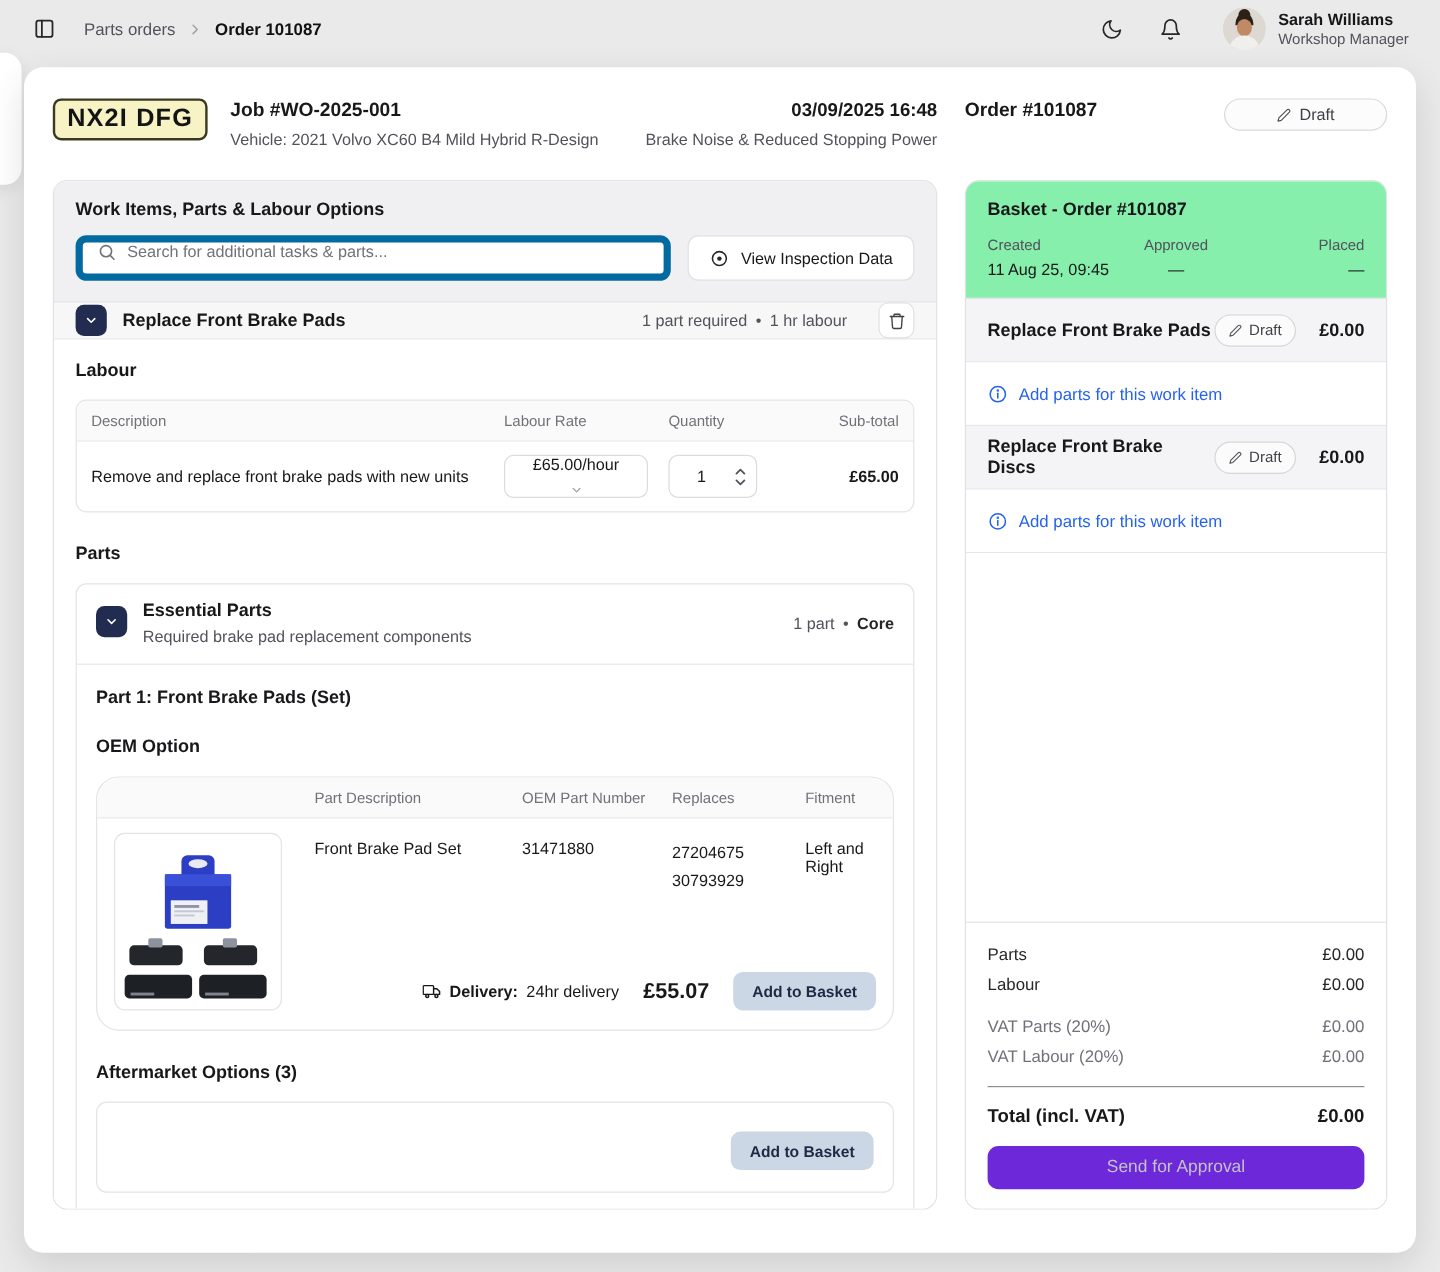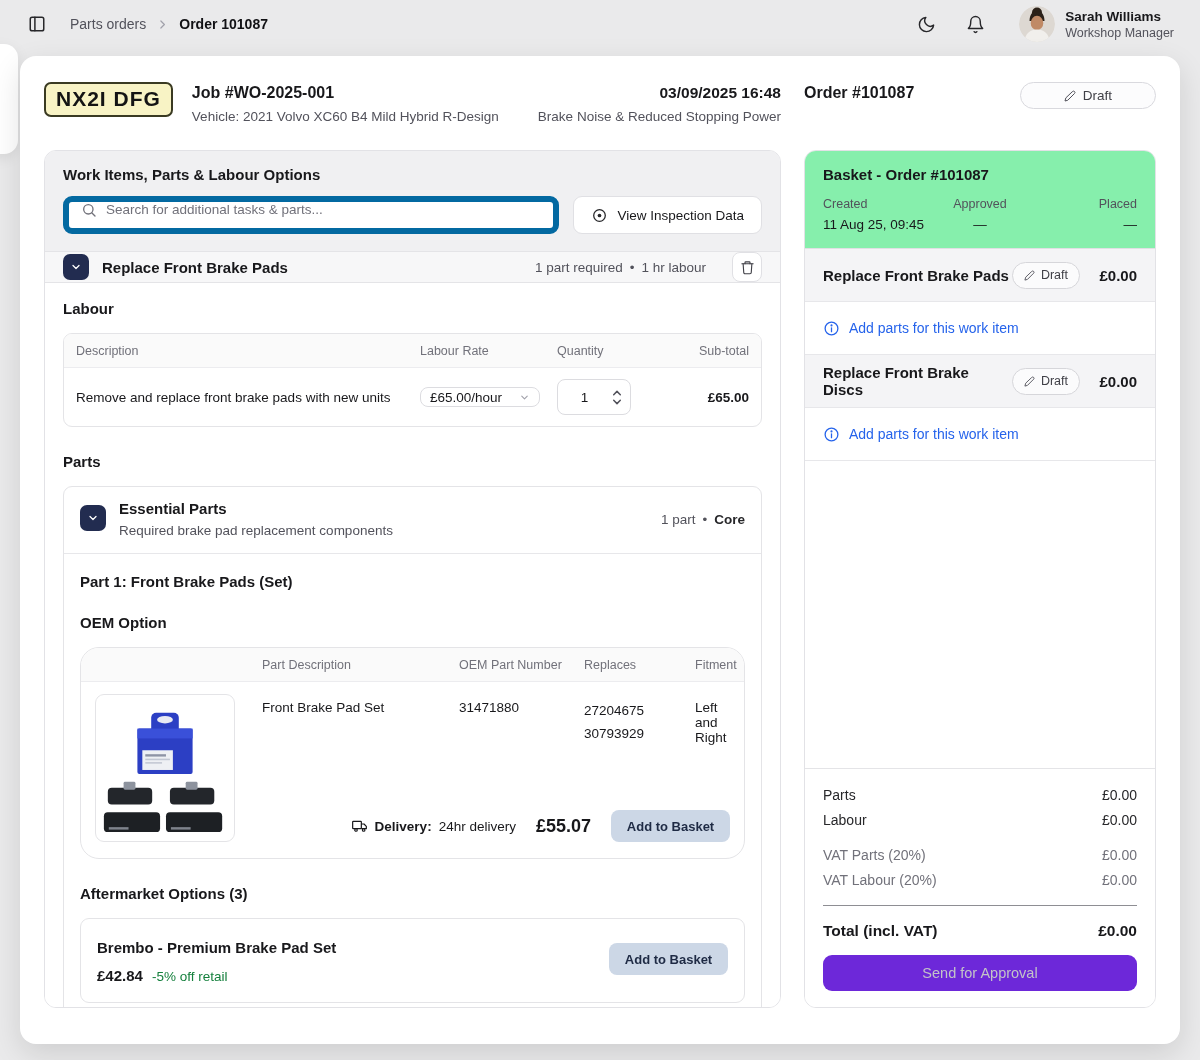--- a/index.html
+++ b/index.html
@@ -80,44 +80,44 @@
 
   .labour-table { border:1px solid #e4e4e7; border-radius:9px; margin-top:16px; overflow:hidden; }
   .lt-head { display:flex; align-items:center; height:34px; background:#fafafa;
     border-bottom:1px solid #ececef; font-size:12.5px; color:#71717a; padding:0 12px; }
   .lt-row { display:flex; align-items:center; height:58px; padding:0 12px; font-size:13.5px; }
   .lt-desc { flex:1; }
   .lt-rate { width:137px; }
   .lt-qty  { width:100px; }
   .lt-sub  { width:92px; text-align:right; }
   .lt-sub.value { font-weight:700; }
-  .rate-select { width:120px; height:20px; border:1px solid #dcdce0; border-radius:8px; background:#fff;
+  .rate-select { width:120px; height:36px; border:1px solid #dcdce0; border-radius:8px; background:#fff;
     display:flex; align-items:center; justify-content:space-between; padding:0 9px; font-size:13.5px;
-    cursor:pointer; font-family:inherit; }
+    cursor:pointer; font-family:inherit;flex-direction:column; }
   .qty-box { width:74px; height:36px; border:1px solid #dcdce0; border-radius:8px; background:#fff;
     display:flex; align-items:center; padding:0 7px 0 0; }
   .qty-box .qv { flex:1; text-align:center; font-size:13.5px; }
 
   .mt26 { margin-top:26px; }
 
   .ep-card { border:1px solid #e4e4e7; border-radius:9px; margin-top:16px; }
   .ep-head { display:flex; align-items:flex-start; padding:13px 16px 15px; border-bottom:1px solid #e7e7ea; gap:13px; }
   .ep-head .chev-btn { margin-top:5px; }
   .ep-title { font-size:15px; font-weight:700; }
   .ep-sub { font-size:13.5px; color:#52525b; margin-top:6px; }
   .ep-meta { margin-left:auto; align-self:center; font-size:13.5px; color:#52525b; display:flex; gap:7px; align-items:center; }
   .ep-meta .tag { font-weight:600; color:#27272a; }
   .ep-body { padding:19px 16px 24px; }
 
   .oem-table { border:1px solid #e4e4e7; border-radius:19px; margin-top:16px; overflow:hidden; }
   .ot-head { display:flex; height:34px; align-items:center; background:#fafafa;
     border-bottom:1px solid #ececef; font-size:12.5px; color:#71717a; }
   .c-img { width:181px; padding-left:14px; }
   .c-desc { width:173px; }
-  .c-oem { width:125px;margin-left:24px; }
+  .c-oem { width:125px; }
   .c-rep { width:111px; }
   .c-fit { flex:1; }
   .ot-row { display:flex; }
   .ot-img-col { width:181px; padding:12px 0 16px 14px; }
   .img-frame { width:140px; height:148px; border:1px solid #e4e4e7; border-radius:9px; background:#fff;
     display:flex; align-items:center; justify-content:center; }
   .ot-data { flex:1; display:flex; flex-direction:column; padding:18px 14px 16px 0; }
   .ot-data-top { display:flex; font-size:13.5px; }
   .ot-data-top .c-desc { width:173px; }
   .rep-lines div { line-height:1.7; }
@@ -420,27 +420,20 @@
                     <span class="oem-price">£55.07</span>
                     <button class="atb-btn">Add to Basket</button>
                   </div>
                 </div>
               </div>
             </div>
 
             <div class="sec-heading mt26">Aftermarket Options (3)</div>
 
             <div class="am-card">
-              <span>
-                <div class="am-title">Brembo - Premium Brake Pad Set</div>
-                <div class="am-price-row">
-                  <span class="am-price">£42.84</span>
-                  <span class="am-discount">-5% off retail</span>
-                </div>
-              </span>
               <button class="atb-btn">Add to Basket</button>
             </div>
           </div>
         </div>
       </div>
     </div>
 
     <div class="panel basket-panel">
       <div class="bk-head">
         <div class="bk-title">Basket - Order #101087</div>

